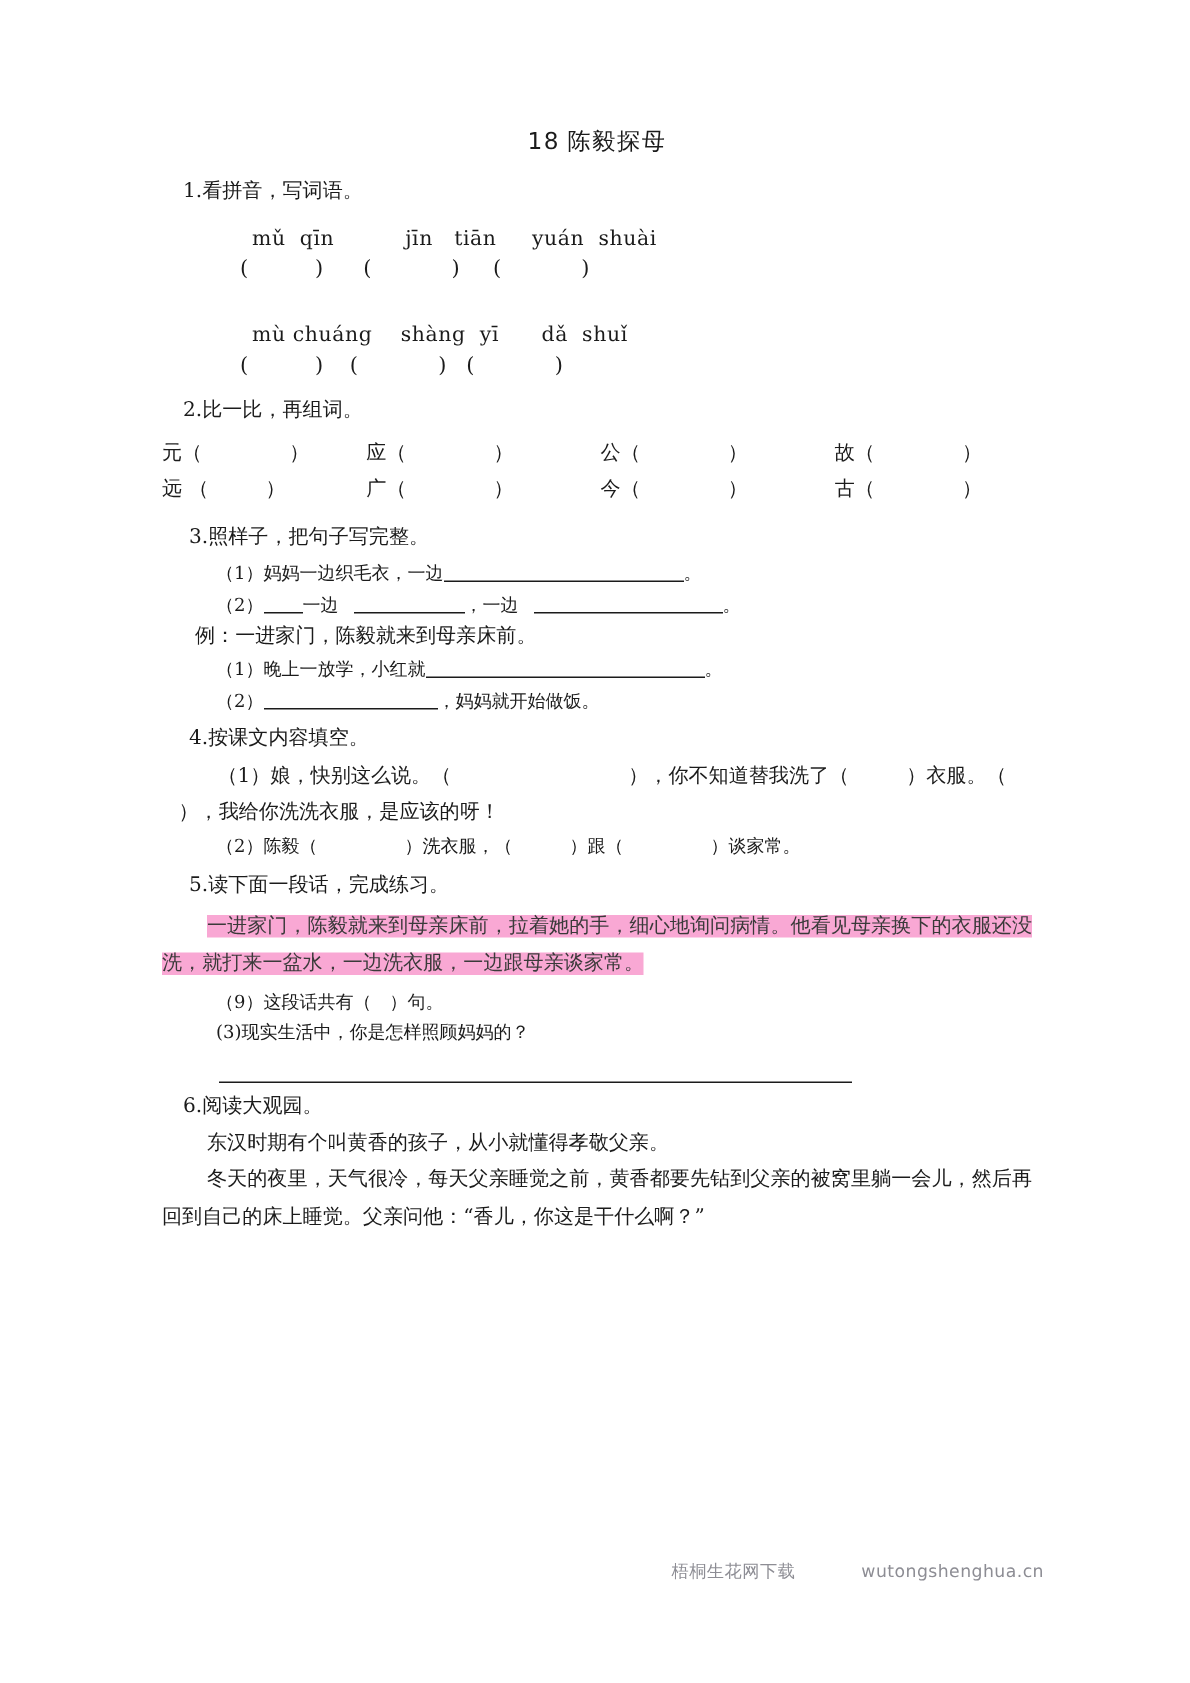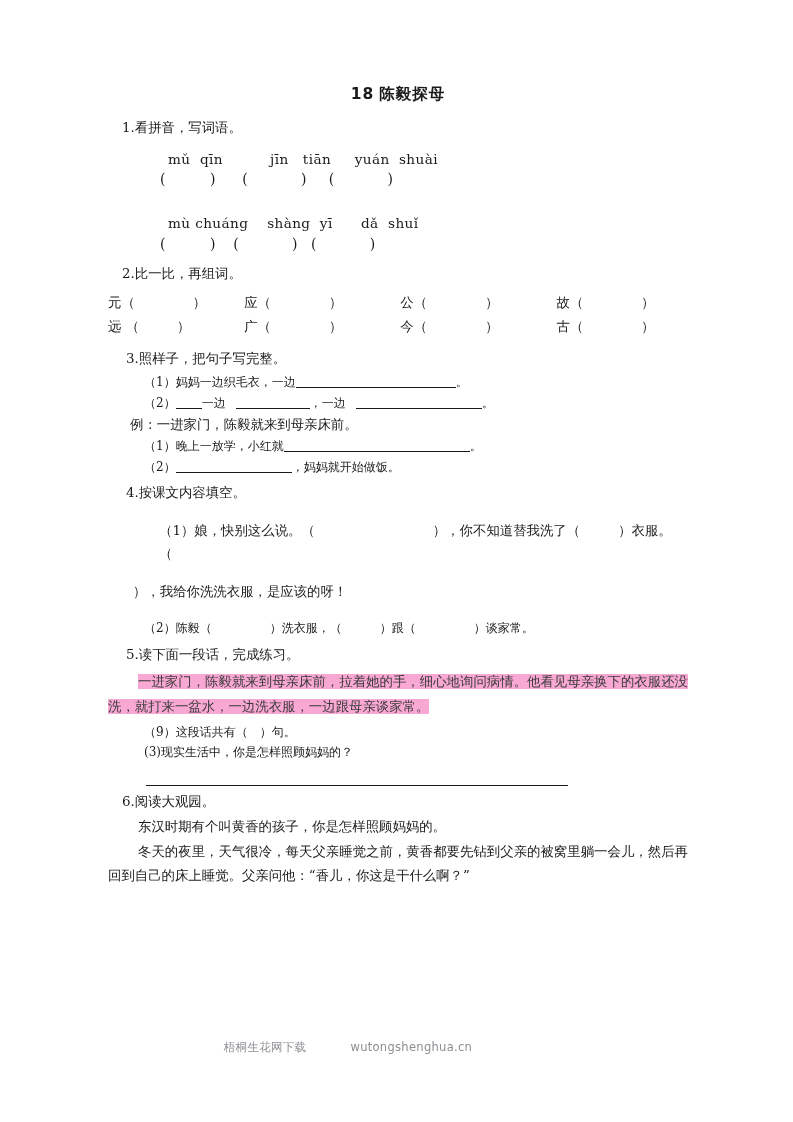--- a/index.html
+++ b/index.html
@@ -26,21 +26,21 @@
   .content {
     position: absolute;
     left: 108px;
     top: 84px;
     width: 580px;
   }
 
   
   .doc-title {
     text-align: center;
-    font-weight: bold;
+    font-weight: normal;
     font-size: 15.5px;
     letter-spacing: 1px;
     margin: 0 0 13px 0;
     font-family: "DejaVu Sans", "Liberation Sans", sans-serif;
   }
   .doc-title .num { margin-right: 5px; }
 
   
   .q-head {
     font-size: 13.4px;
@@ -112,21 +112,21 @@
   .example {
     padding-left: 22px;
     font-size: 13.4px;
     line-height: 1.72;
     margin: 0;
     white-space: nowrap;
   }
   .flow {
     font-size: 13.4px;
     line-height: 1.72;
-    margin: 15px;
+    margin: 1px;
   }
   .flow-indent { padding-left: 36px; }
 
   
   .passage {
     font-size: 13.4px;
     line-height: 1.86;
     margin: 4px 0 2px 0;
     text-align: justify;
     text-indent: 30px;
@@ -154,21 +154,21 @@
     text-indent: 30px;
     text-align: justify;
   }
 
   
   .footer {
     position: absolute;
     left: 0;
     top: 1040px;
     width: 696px;
-    text-align: center;
+    text-align: right;
     color: #8d8d94;
     font-size: 11.5px;
     letter-spacing: 0.3px;
   }
   .footer .fcn {
     display: inline-block;
     margin-left: 44px;
     font-family: "DejaVu Sans", "Liberation Sans", sans-serif;
     color: #8d8d94;
   }
@@ -270,21 +270,21 @@
 
     <p class="sub">（9）这段话共有（　）句。</p>
 
 
     <p class="sub">(3)现实生活中，你是怎样照顾妈妈的？</p>
 
     <div class="answer-rule"></div>
 
     <p class="q-head">6.阅读大观园。</p>
 
-    <p class="para">东汉时期有个叫黄香的孩子，你是怎样照顾妈妈的。</p>
+    <p class="para">东汉时期有个叫黄香的孩子，从小就懂得孝敬父亲。</p>
     <p class="para">冬天的夜里，天气很冷，每天父亲睡觉之前，黄香都要先钻到父亲的被窝里躺一会儿，然后再回到自己的床上睡觉。父亲问他：“香儿，你这是干什么啊？”</p>
 
   </div>
 
   <div class="footer">
     <span class="fzh">梧桐生花网下载</span><span class="fcn">wutongshenghua.cn</span>
   </div>
 </div>
 
 </body></html>

